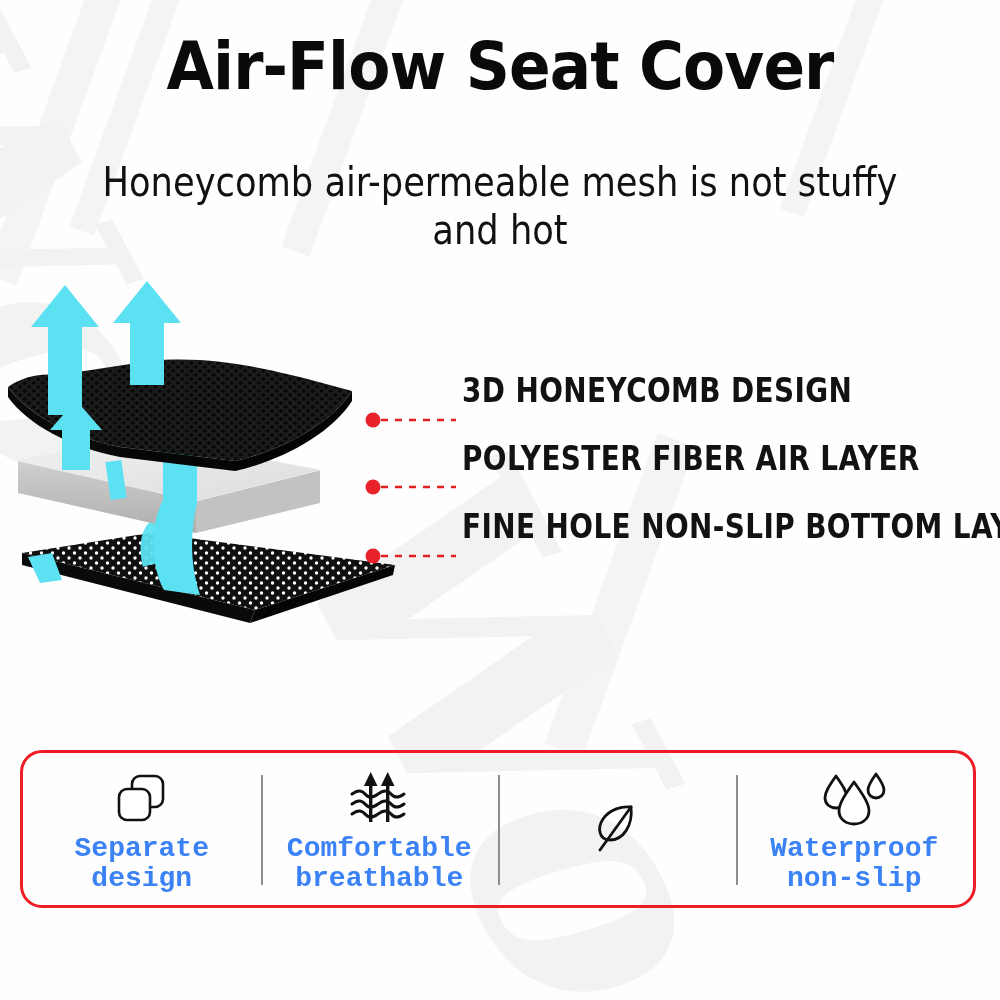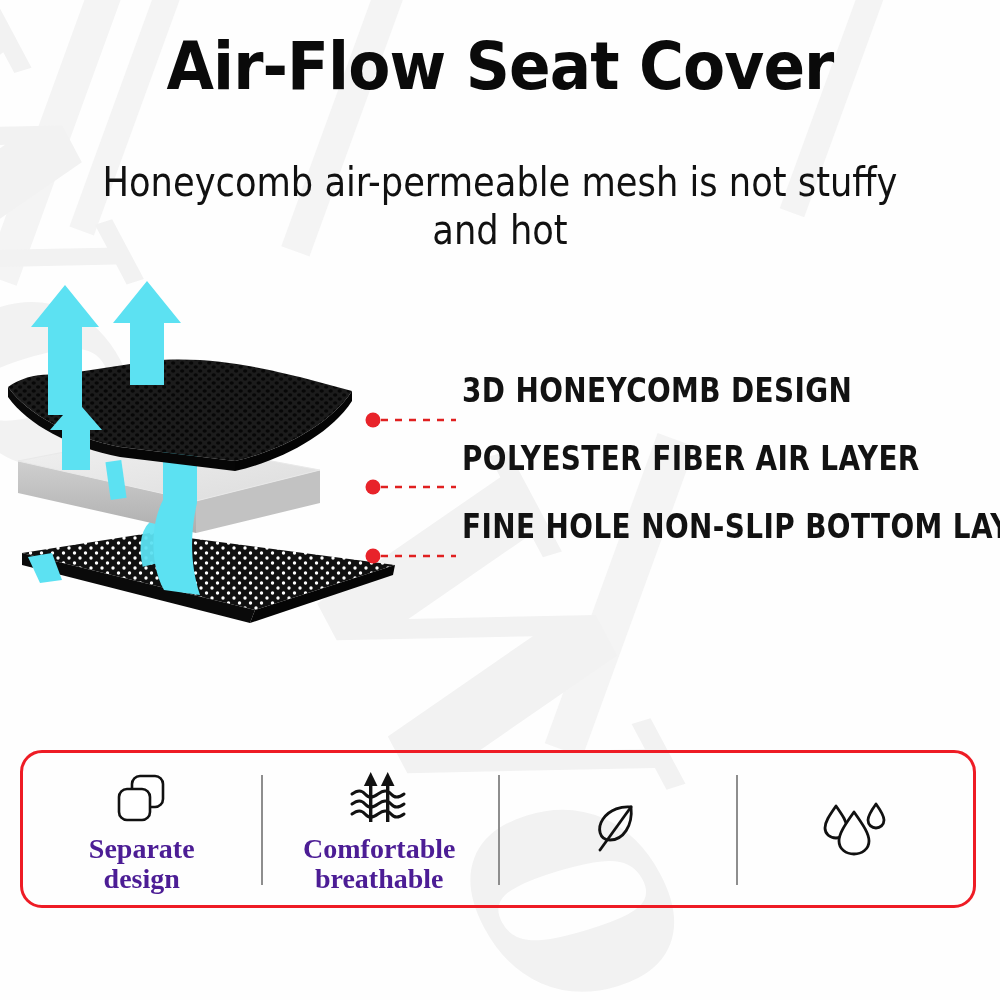--- a/index.html
+++ b/index.html
@@ -131,25 +131,25 @@
     left:0;top:22px;bottom:20px;
     width:2px;
     background:#8e8e8e;
   }
   .f-icon{
     height:62px;
     display:flex;align-items:center;justify-content:center;
     margin-bottom:4px;
   }
   .f-label{
-    font-family:Liberation Serif, serif;
+    font-family:Liberation Mono, monospace;
     font-weight:700;
     font-size:28px;
     line-height:1.06;
-    color:#4c1d95;
+    color:#3b82f6;
     text-align:center;
     white-space:pre-line;
   }
 </style>
 </head>
 <body>
 
 <div id="page">
 
   <div class="wm-layer">
@@ -312,16 +312,18 @@
     <div class="feature">
       <div class="f-icon">
         <svg width="66" height="58" viewBox="0 0 66 58" xmlns="http://www.w3.org/2000/svg">
           <g stroke="#111" stroke-width="2.8" fill="none" stroke-linejoin="round">
             <path d="M15,6 C 22,16 26,22 26,28 C 26,34 21,38 15,38 C 9,38 4,34 4,28 C 4,22 8,16 15,6 Z"></path>
             <path d="M33,12 C 43,26 48,34 48,41 C 48,49 41,54 33,54 C 25,54 18,49 18,41 C 18,34 23,26 33,12 Z" fill="#fff"></path>
             <path d="M55,4 C 60,11 63,16 63,20 C 63,25 59,28 55,28 C 51,28 47,25 47,20 C 47,16 50,11 55,4 Z" fill="#fff"></path>
           </g>
         </svg>
       </div>
+      <div class="f-label">Waterproof
+non-slip</div>
     </div>
 
   </div>
 </div>
 
 </body></html>

